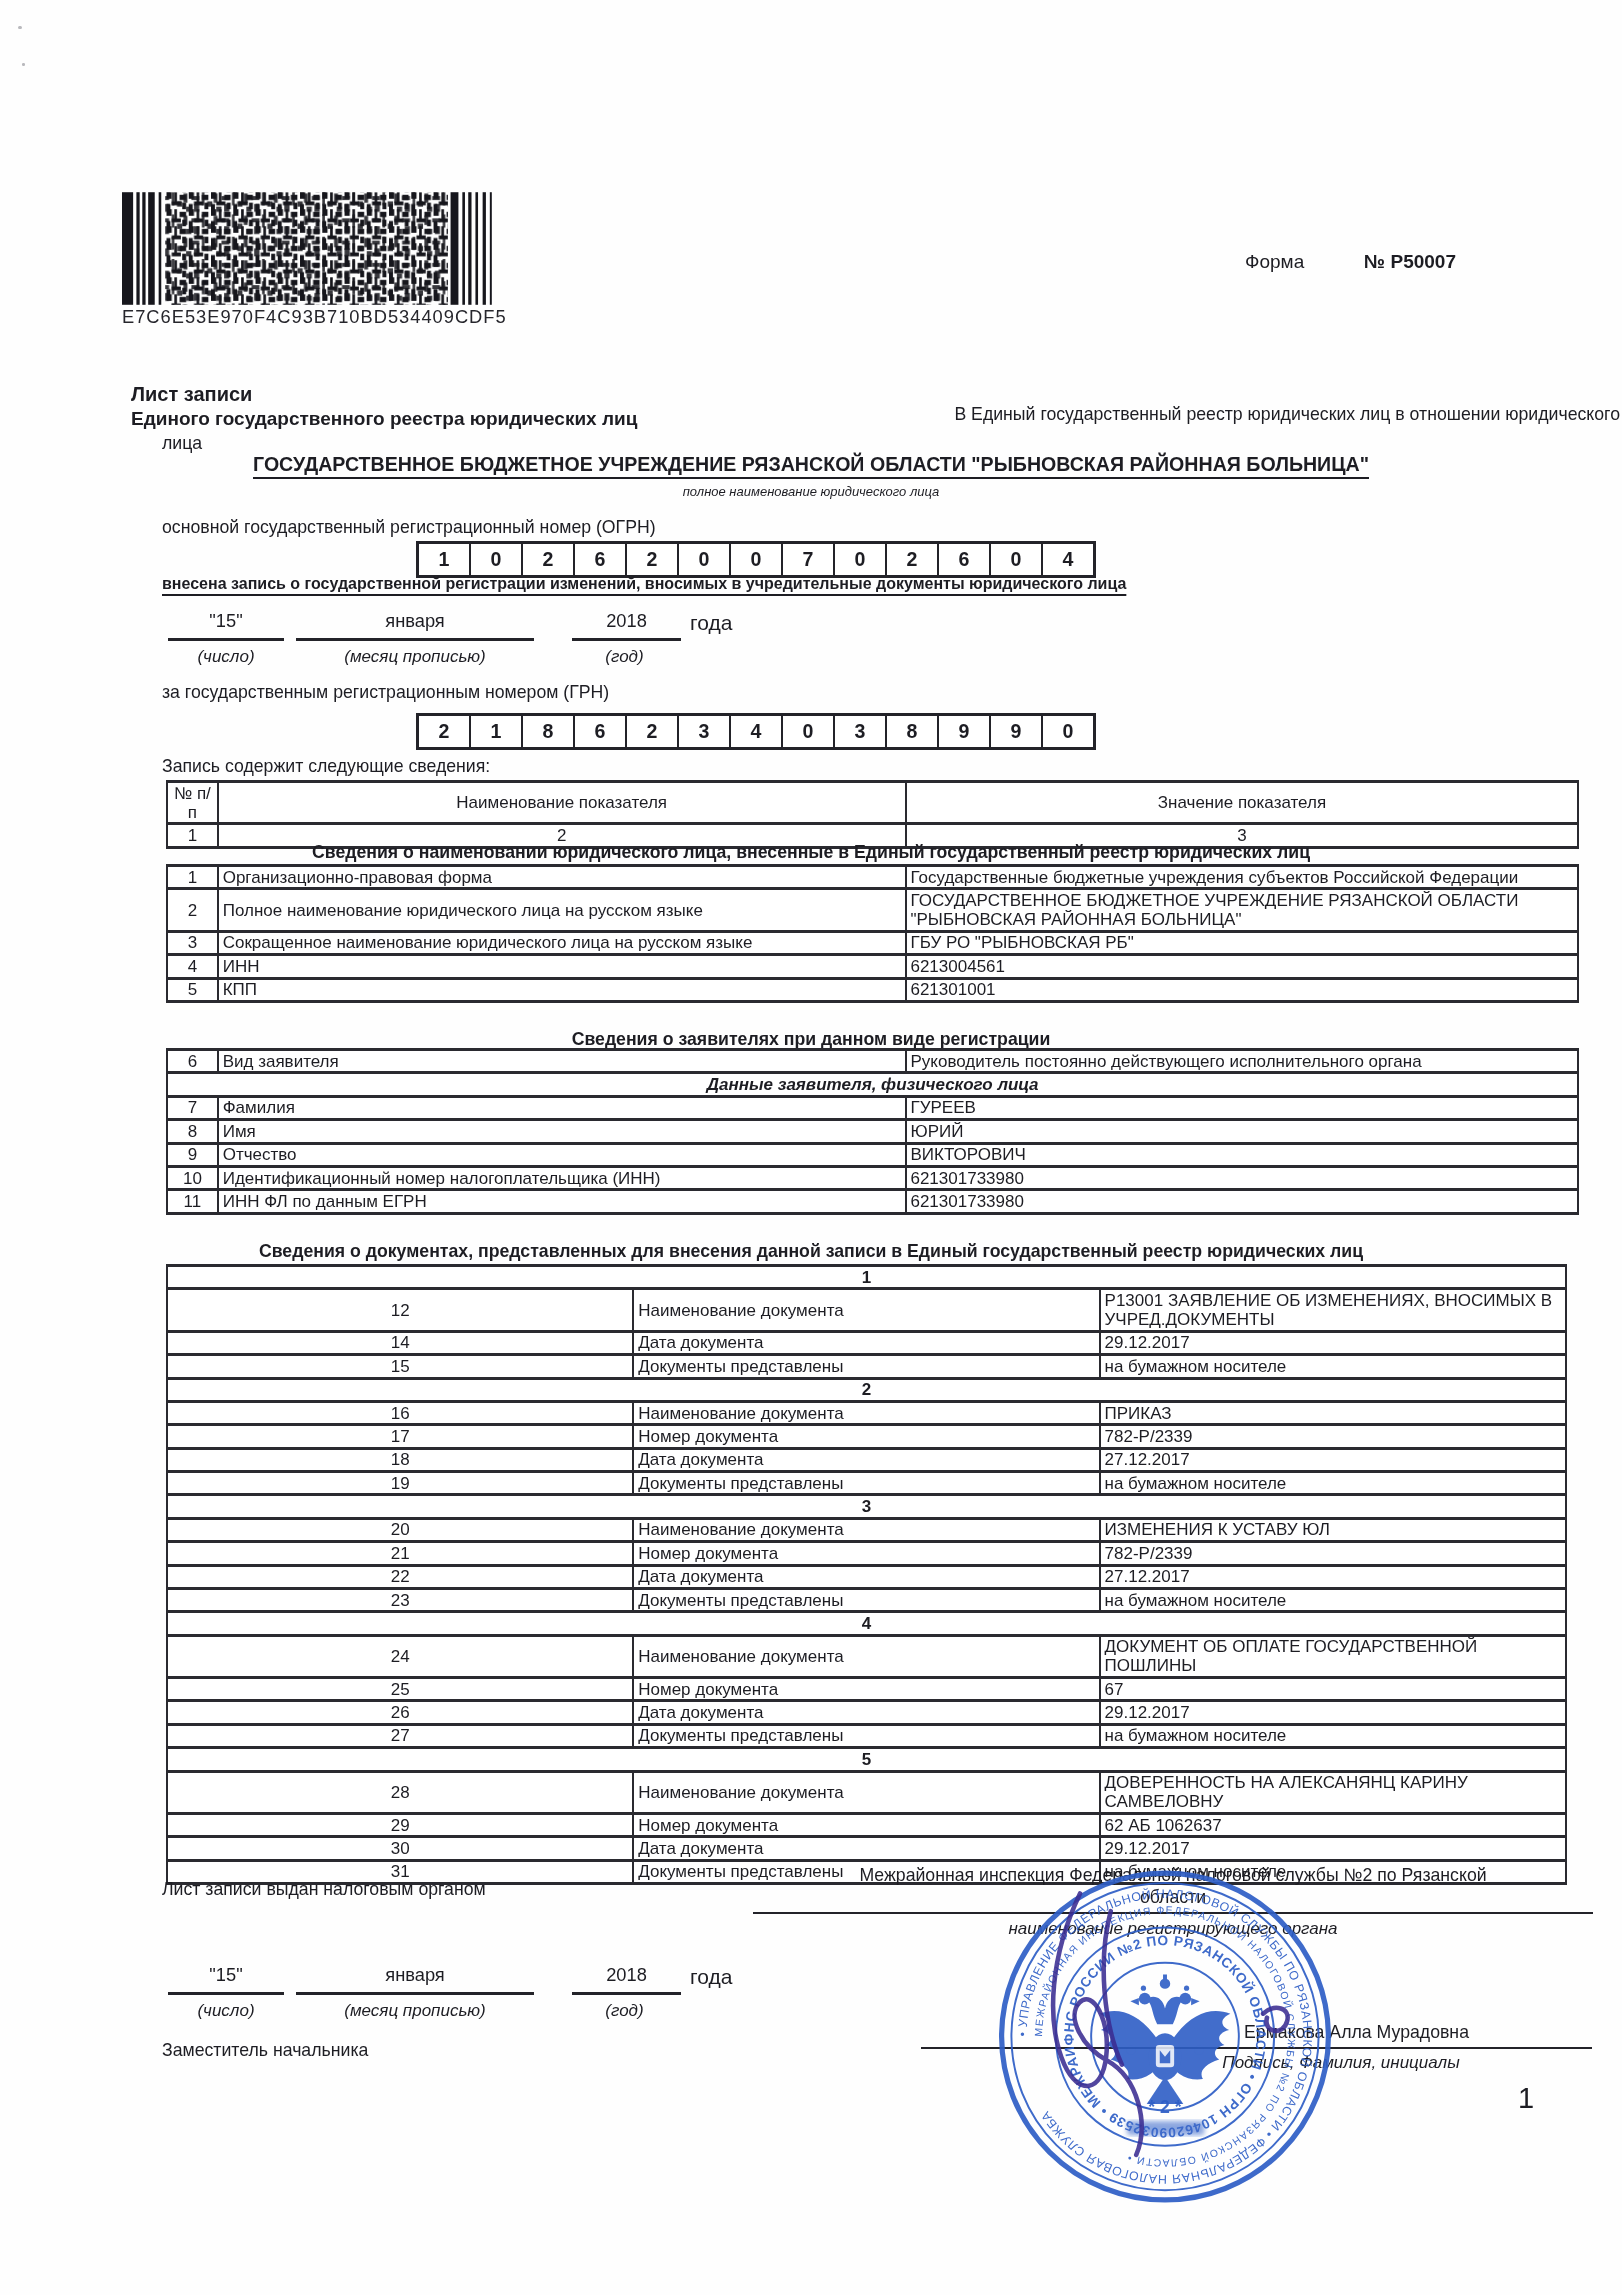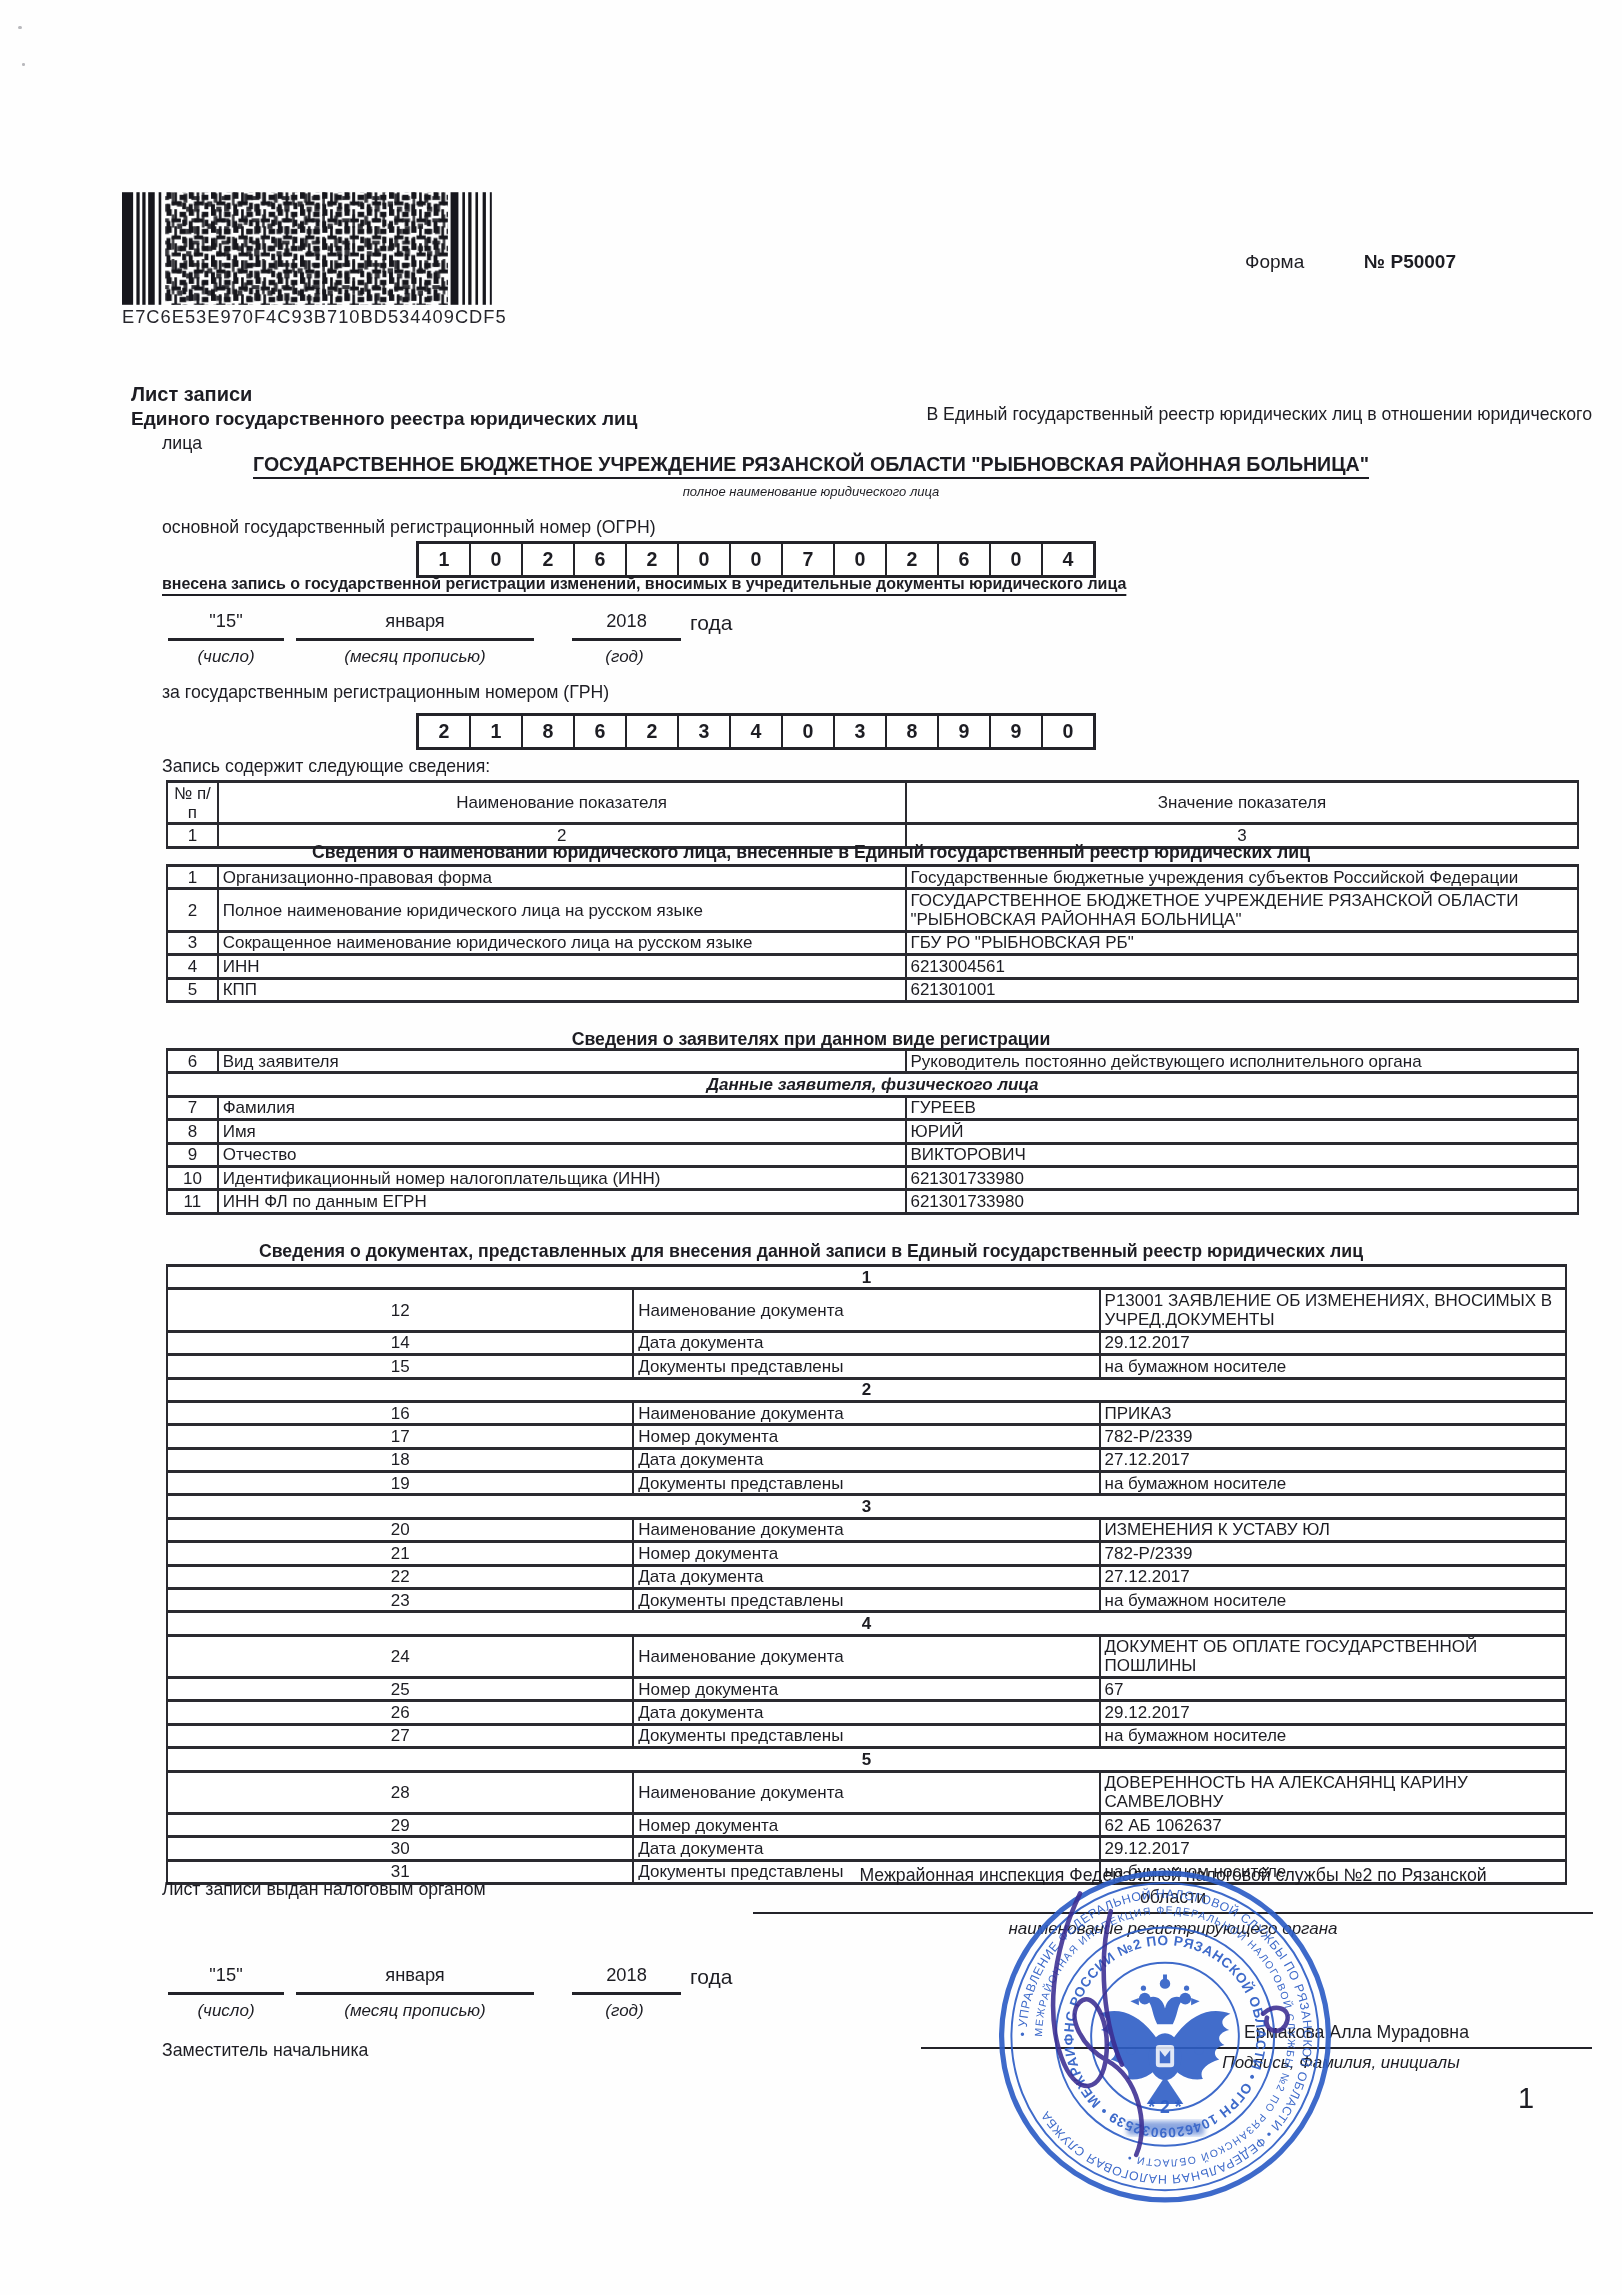--- a/index.html
+++ b/index.html
@@ -9,21 +9,21 @@
   .speck{position:absolute;background:#b9b9bd;border-radius:50%;}
 
   .barcode-caption{left:122px;top:306px;font-size:18.3px;letter-spacing:1px;color:#26262c;}
   .form-label{left:1245px;top:251px;font-size:19px;}
   .form-number{left:1364px;top:251px;font-size:19px;font-weight:bold;}
 
   .titles{left:131px;top:346px;width:1492px;text-align:left;margin-top:36px;}
   .doc-title{font-size:20px;font-weight:bold;line-height:25px;}
   .doc-subtitle{font-size:19px;font-weight:bold;line-height:23.6px;}
 
-  .intro-right{left:0;top:404px;width:1592px;text-align:right;font-size:17.7px;}
+  .intro-right{left:0;top:404px;width:1592px;text-align:right;font-size:17.7px;padding-left:28px;}
   .intro-left{left:162px;top:433px;font-size:17.7px;}
   .company{left:65px;top:453px;width:1492px;text-align:center;font-size:19.6px;font-weight:bold;}
   .company span{border-bottom:2.6px solid #1d1d23;padding-bottom:2px;}
   .company-caption{left:65px;top:484px;width:1492px;text-align:center;font-size:13px;font-style:italic;}
 
   .field-label{font-size:17.7px;}
   .ogrn-label{left:162px;top:517px;}
   .grn-label{left:162px;top:682px;}
   .contains-label{left:162px;top:756px;}
 

